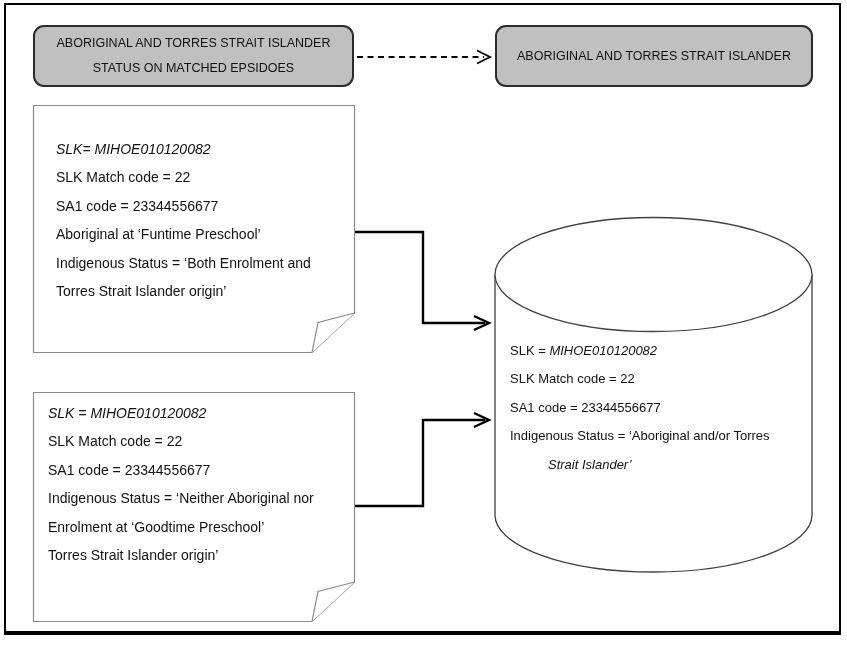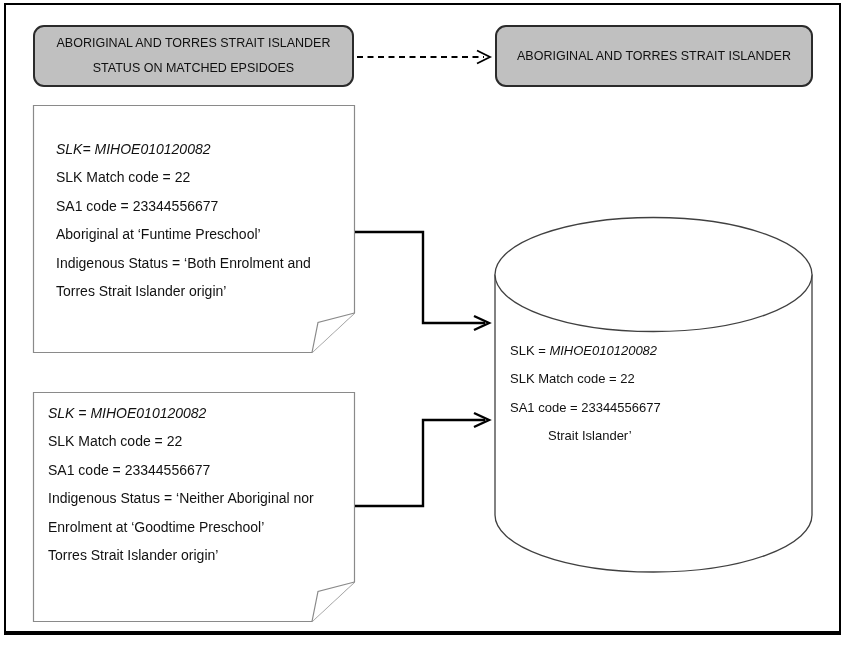--- a/index.html
+++ b/index.html
@@ -49,21 +49,21 @@
     position: absolute;
     z-index: 4;
     font-size: 14px;
     line-height: 28.4px;
     white-space: nowrap;
   }
   .doc1 { left: 56px; top: 124px; margin-top: 11px; }
   .doc2 { left: 48px; top: 399px; }
   .cyl-text { left: 510px; top: 337px; font-size: 13px; }
   .italic { font-style: italic; }
-  .indent { padding-left: 38px; }
+  .indent { padding-left: 38px; font-style: italic; }
 </style>
 </head>
 <body>
 
 <div class="page">
 
   <div class="frame"></div>
 
   <div class="hdr hdr-left">
     <span>ABORIGINAL AND TORRES STRAIT ISLANDER</span>
@@ -122,16 +122,17 @@
     <div>SA1 code = 23344556677</div>
     <div>Indigenous Status = ‘Neither Aboriginal nor</div>
     <div>Enrolment at ‘Goodtime Preschool’</div>
     <div>Torres Strait Islander origin’</div>
   </div>
 
   <div class="cyl-text">
     <div><span>SLK = </span><span class="italic">MIHOE010120082</span></div>
     <div>SLK Match code = 22</div>
     <div>SA1 code = 23344556677</div>
+    <div>Indigenous Status = ‘Aboriginal and/or Torres</div>
     <div class="indent">Strait Islander’</div>
   </div>
 
 </div>
 
 </body></html>

